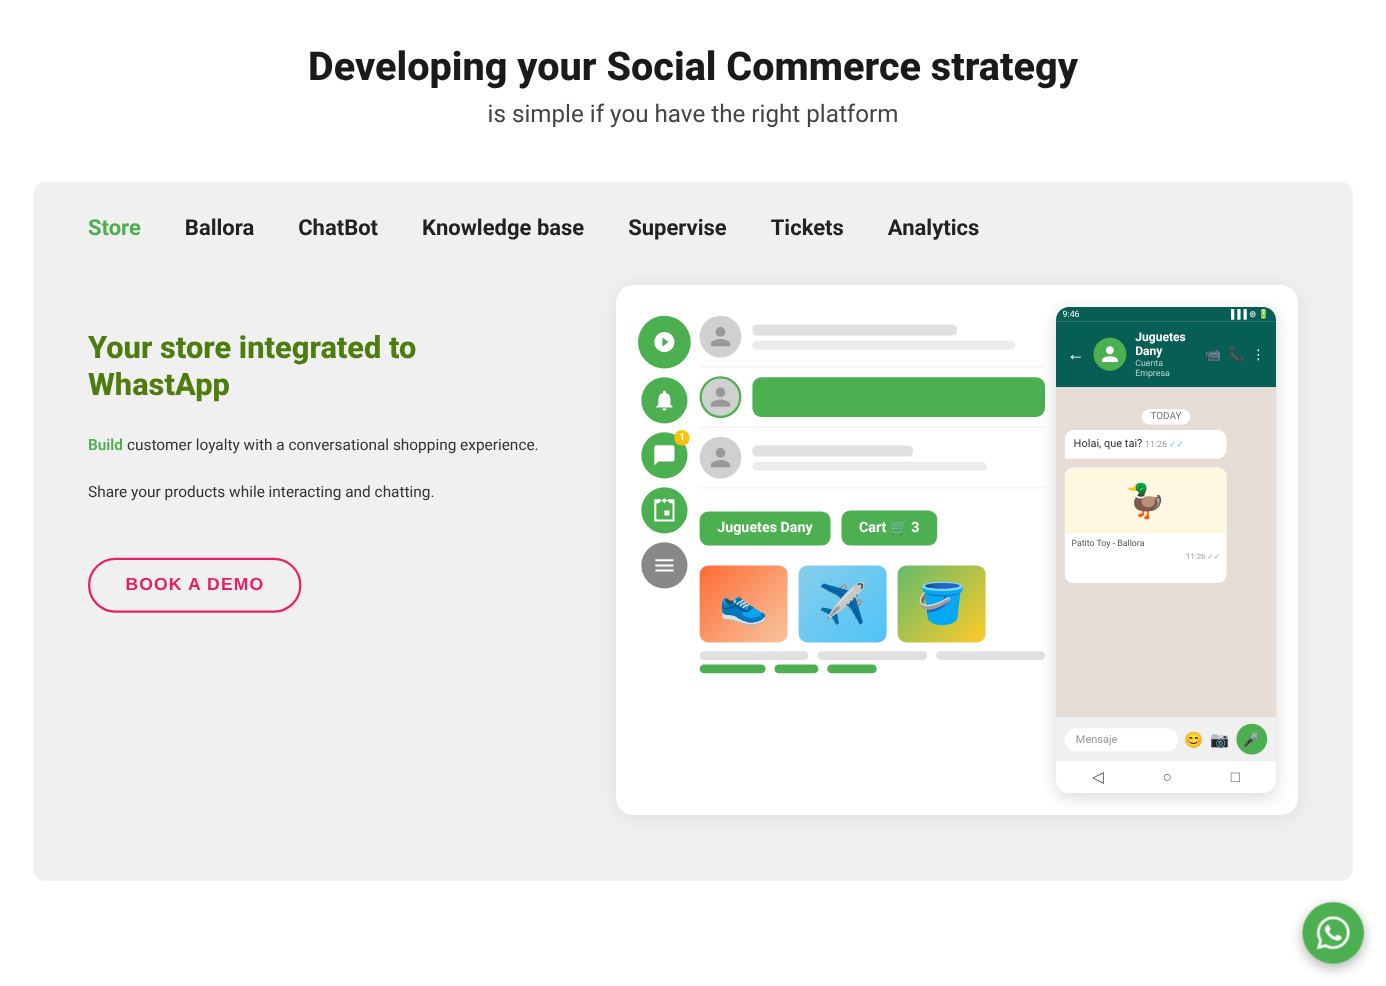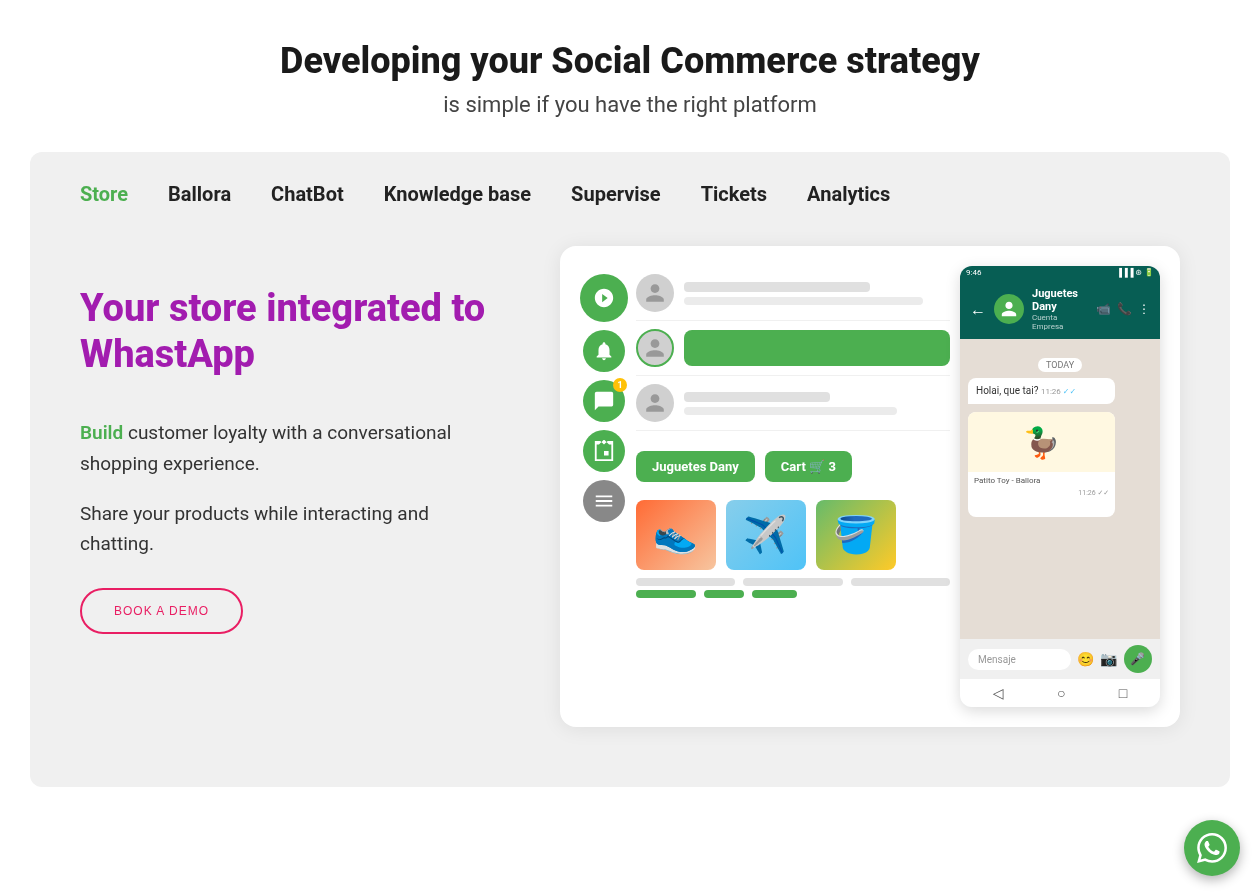--- a/index.html
+++ b/index.html
@@ -6,21 +6,21 @@
     body {
       font-family: -apple-system, BlinkMacSystemFont, 'Segoe UI', Roboto, sans-serif;
       background: #fff;
       width: 1260px;
       min-height: 896px;
       overflow-x: hidden;
     }
 
     .header-section {
       text-align: center;
-      padding: 40px 20px 35px;
+      padding: 40px 20px 48px;
       background: #fff;
     }
 
     .header-title {
       font-size: 36px;
       font-weight: 800;
       color: #1a1a1a;
       margin-bottom: 10px;
     }
 
@@ -63,51 +63,51 @@
       gap: 60px;
       align-items: flex-start;
     }
 
     .left-content {
       flex: 0 0 420px;
       padding-top: 40px;
     }
 
     .store-title {
-      font-size: 38px;
+      font-size: 28px;
       font-weight: 800;
-      color: #a21caf;
+      color: #4d7c0f;
       line-height: 1.2;
-      margin-bottom: 41px;
+      margin-bottom: 28px;
     }
 
     .store-desc {
-      font-size: 19px;
+      font-size: 14px;
       color: #333;
       line-height: 1.6;
       margin-bottom: 20px;
     }
 
     .store-desc .highlight {
       color: #4caf50;
       font-weight: 600;
     }
 
     .book-demo-btn {
       display: inline-block;
       border: 2.5px solid #e91e63;
       border-radius: 50px;
       padding: 14px 32px;
       color: #e91e63;
-      font-size: 12px;
-      font-weight: 400;
+      font-size: 16px;
+      font-weight: 700;
       letter-spacing: 1px;
       cursor: pointer;
       background: transparent;
-      margin-top: 8px;
+      margin-top: 28px;
     }
 
     .right-content {
       flex: 1;
       background: #fff;
       border-radius: 16px;
       padding: 20px;
       box-shadow: 0 2px 20px rgba(0,0,0,0.08);
       position: relative;
     }

